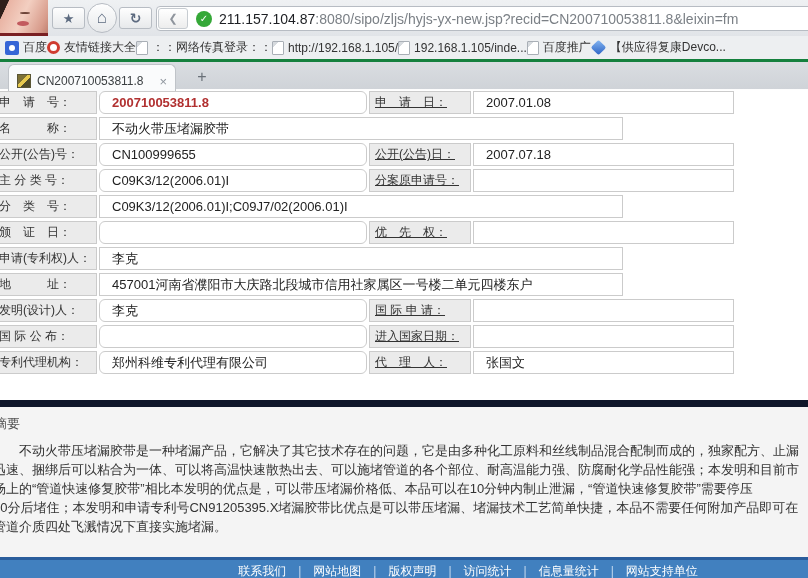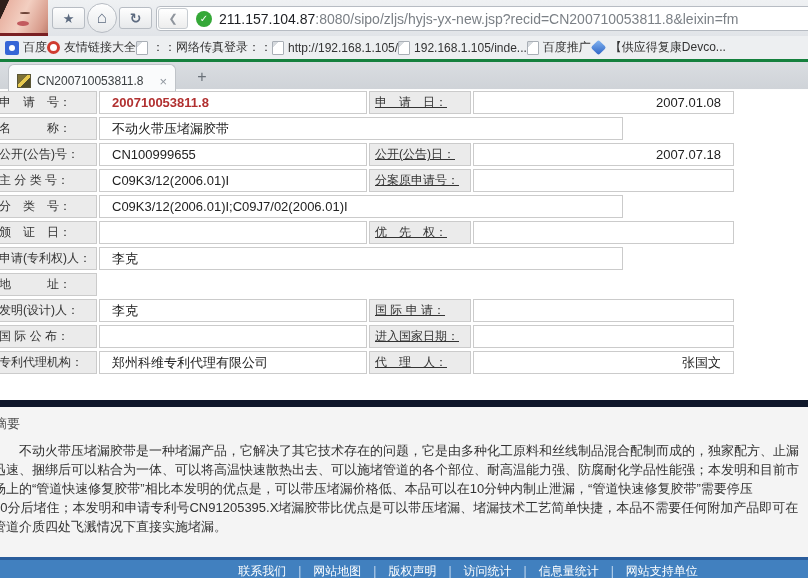--- a/index.html
+++ b/index.html
@@ -65,23 +65,23 @@
   .newtab { position:absolute; left:189px; top:5px; width:26px; height:19px;
     display:flex; align-items:center; justify-content:center; color:#697077; font-size:16px; }
 
   
   .page { position:absolute; top:91px; left:-7px; }
   .prow { display:flex; margin-bottom:3px; }
   .cell { height:23px; line-height:21px; border:1px solid #cbcbcb; overflow:hidden; white-space:nowrap; }
   .lbl { background:#ebebeb; color:#333; font-size:12px; padding:0 5px; }
   .val { background:#fff; color:#222; font-size:13px; padding:0 12px; }
   .w-l1 { width:104px; }
-  .w-v1 { width:268px; margin-left:2px; }
+  .w-v1 { width:268px; margin-left:2px;border-radius:6px; }
   .w-l2 { width:102px; margin-left:2px;text-decoration:underline; }
-  .w-v2 { width:261px; margin-left:2px;text-align:right; }
+  .w-v2 { width:261px; margin-left:2px; }
   .w-span { width:524px; margin-left:2px; }
   .red { color:#b13030; font-weight:bold; }
 
   
   .abstract-section { position:absolute; top:400px; left:0; width:808px; height:157px;
     background:#f4f4f4; border-top:7px solid #0f172a; }
   .abs-heading { position:absolute; top:8px; left:-6px; font-size:13px; color:#555; }
   .abs-text { position:absolute; top:34px; left:-7px; width:860px; }
   .abs-line { font-size:13px; line-height:19px; color:#333; white-space:nowrap; }
 
@@ -204,20 +204,21 @@
     <div class="cell val w-v2"></div>
   </div>
 
   <div class="prow">
     <div class="cell lbl w-l1">申请(专利权)人：</div>
     <div class="cell val w-span">李克</div>
   </div>
 
   <div class="prow">
     <div class="cell lbl w-l1">地　　　址：</div>
+    <div class="cell val w-span">457001河南省濮阳市大庆路北段城市信用社家属区一号楼二单元四楼东户</div>
   </div>
 
   <div class="prow">
     <div class="cell lbl w-l1">发明(设计)人：</div>
     <div class="cell val w-v1">李克</div>
     <div class="cell lbl w-l2">国 际 申 请：</div>
     <div class="cell val w-v2"></div>
   </div>
 
   <div class="prow">

